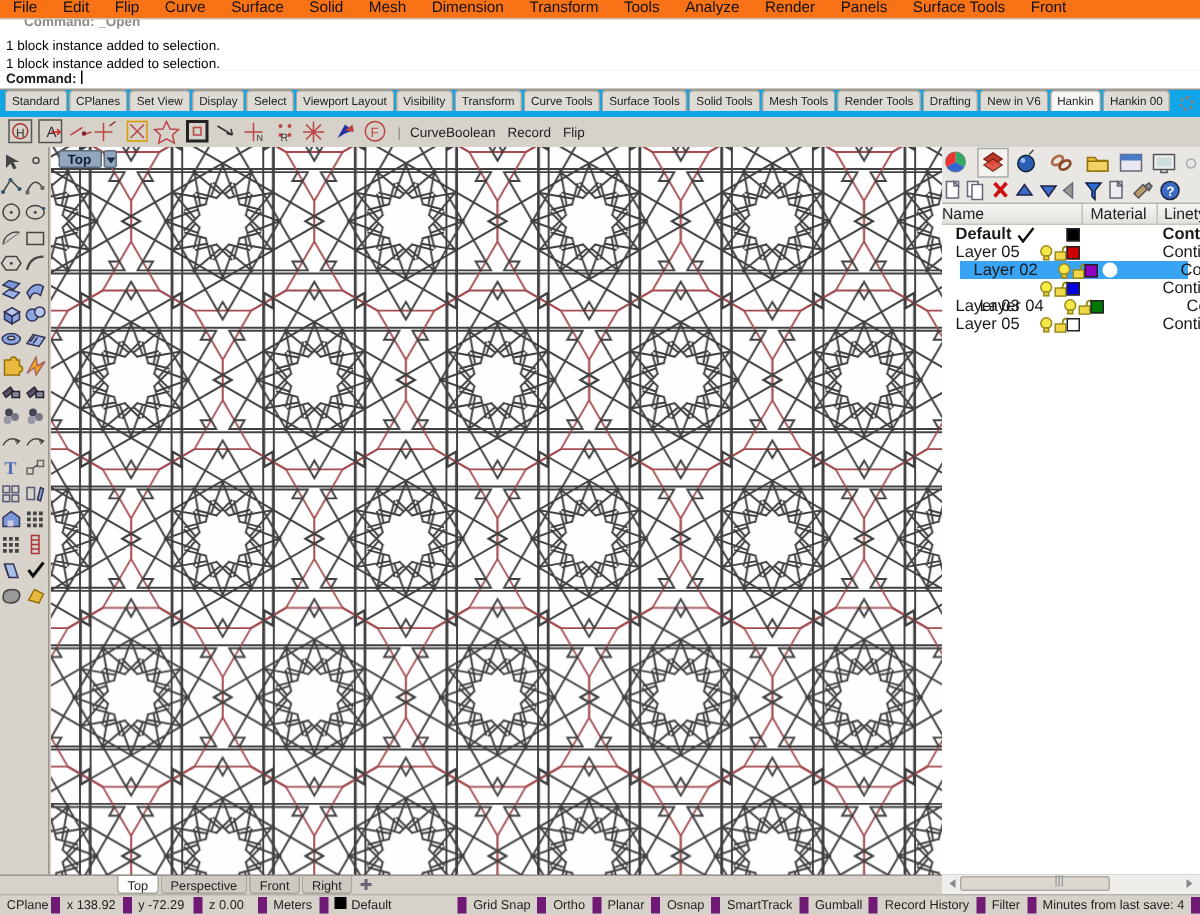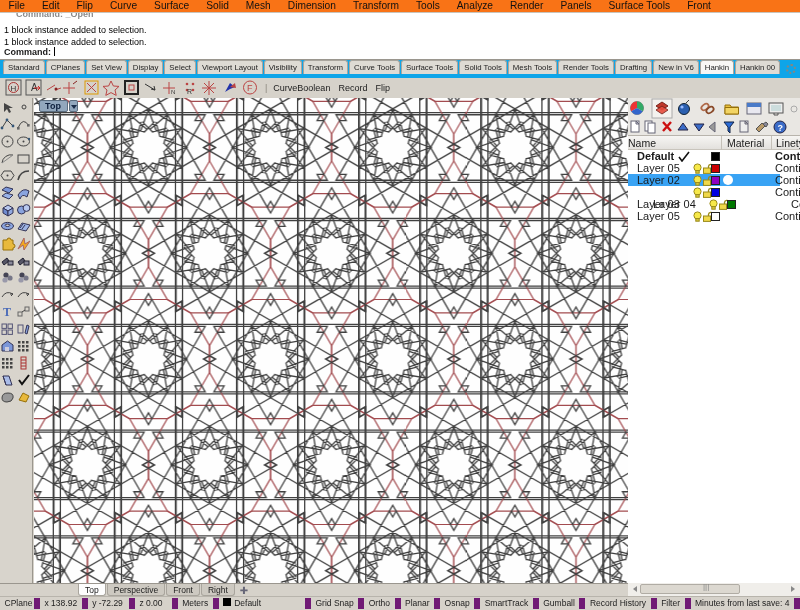--- a/index.html
+++ b/index.html
@@ -349,21 +349,21 @@
           <circle cx="5.5" cy="4.5" r="3.6" fill="#f7e94a" stroke="#9a8a1a"></circle>
           <rect x="3.8" y="7.6" width="3.4" height="2.6" fill="#d8c83a" stroke="#9a8a1a"></rect>
         </svg>
         <svg style="position:absolute;left:74px;top:1px" width="12" height="11" xmlns="http://www.w3.org/2000/svg">
           <rect x="1.5" y="5" width="7" height="5.4" fill="#f0d84a" stroke="#9a8a1a"></rect>
           <path d="M6.5 5 v-1.6 a2.4 2.4 0 0 1 4.6 -.6" fill="none" stroke="#9a8a1a" stroke-width="1.3"></path>
         </svg>
         <i style="position:absolute;left:83px;top:2px;width:9px;height:9px;background:#cc0000;border:1px solid #222"></i>
         <span style="position:absolute;left:147px;top:0">Contin</span>
       </div>
-      <div style="position:absolute;top:24px;left:0;width:152px;height:12px;background:#39a3f4;">
+      <div style="position:absolute;top:24px;left:12px;width:152px;height:12px;background:#39a3f4;">
         <span style="position:absolute;left:9px;top:0">Layer 02</span>
         <svg style="position:absolute;left:64px;top:1px" width="11" height="11" xmlns="http://www.w3.org/2000/svg">
           <circle cx="5.5" cy="4.5" r="3.6" fill="#f7e94a" stroke="#9a8a1a"></circle>
           <rect x="3.8" y="7.6" width="3.4" height="2.6" fill="#d8c83a" stroke="#9a8a1a"></rect>
         </svg>
         <svg style="position:absolute;left:74px;top:1px" width="12" height="11" xmlns="http://www.w3.org/2000/svg">
           <rect x="1.5" y="5" width="7" height="5.4" fill="#f0d84a" stroke="#9a8a1a"></rect>
           <path d="M6.5 5 v-1.6 a2.4 2.4 0 0 1 4.6 -.6" fill="none" stroke="#9a8a1a" stroke-width="1.3"></path>
         </svg>
         <i style="position:absolute;left:83px;top:2px;width:9px;height:9px;background:#9000c0;border:1px solid #222"></i>

